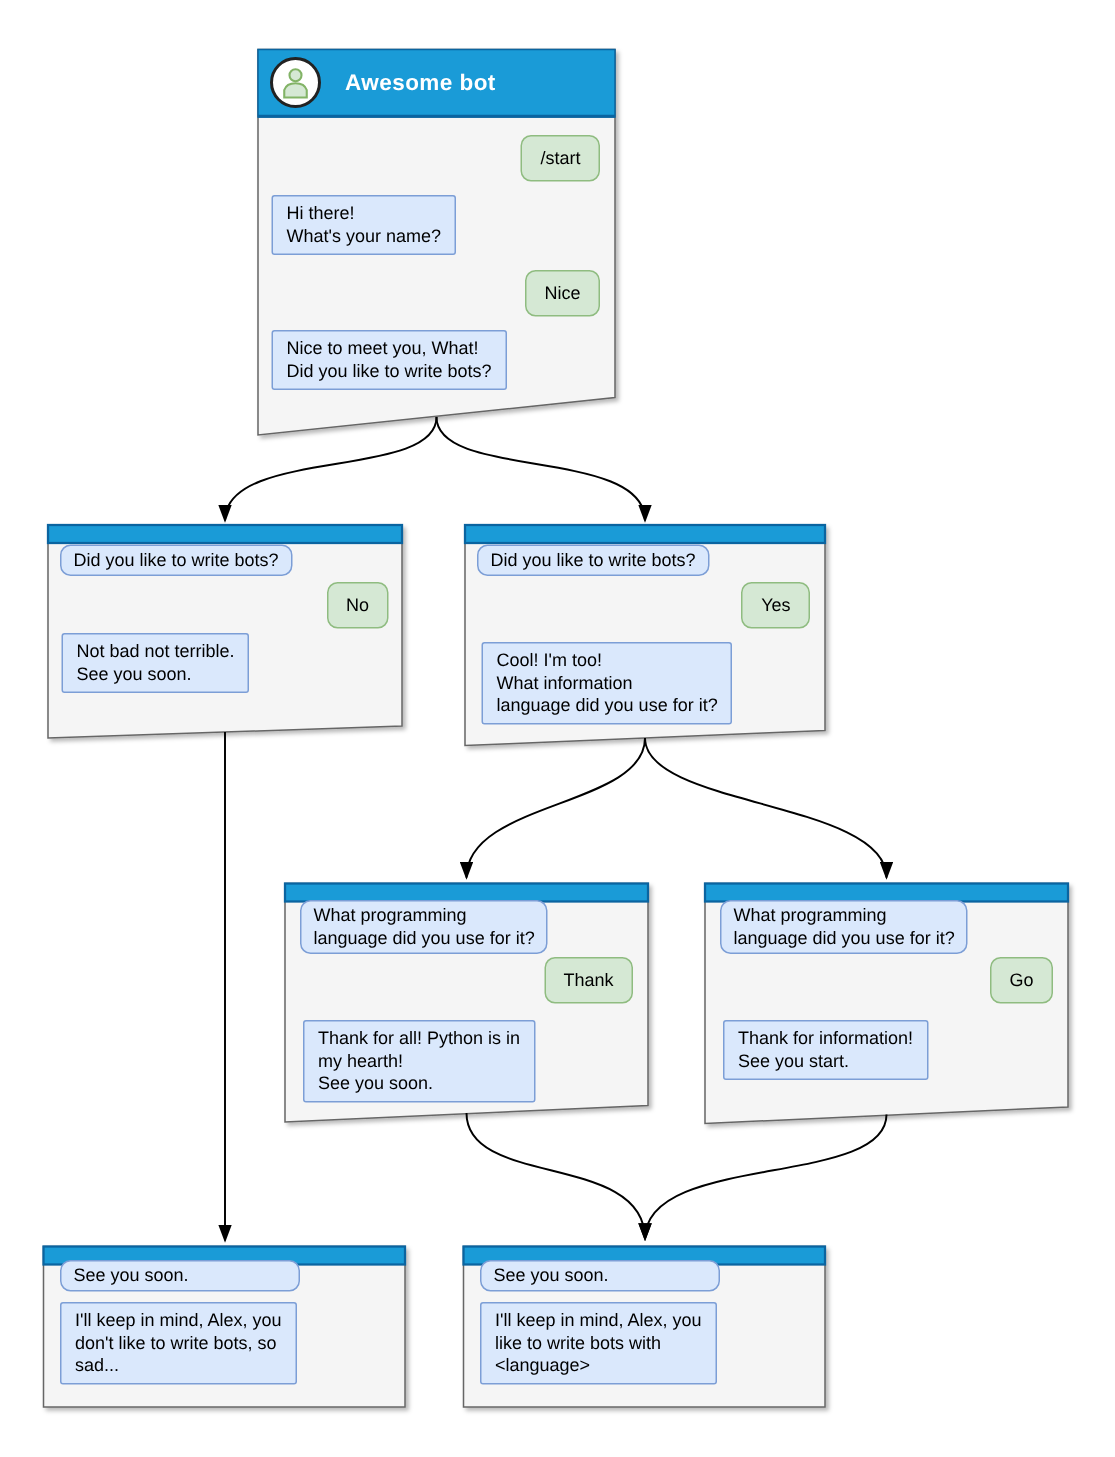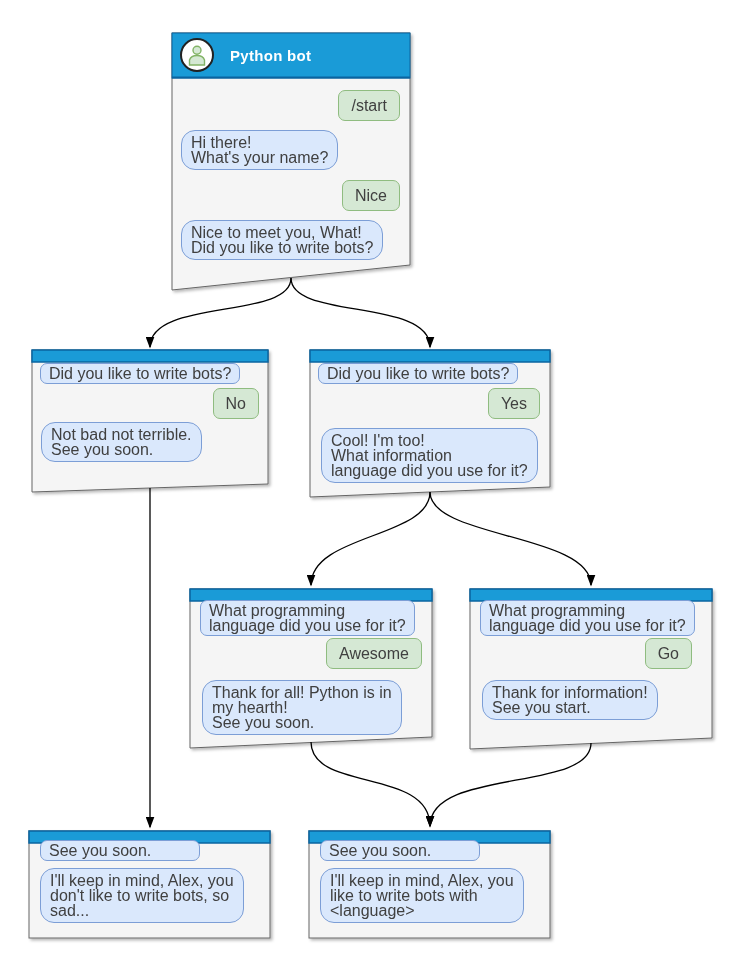--- a/index.html
+++ b/index.html
@@ -1,30 +1,30 @@
 <!DOCTYPE html>
 <html><head>
 <meta charset="utf-8">
 <style>
   html,body{margin:0;padding:0;background:#ffffff;font-family:"Liberation Sans",sans-serif;}
   #canvas{position:relative;width:743px;height:971px;background:#ffffff;overflow:hidden;}
   #shapes{position:absolute;left:0;top:0;z-index:0;}
   .node-content{position:absolute;z-index:1;}
   .bubble{
     position:absolute;
-    font-size:16px;
+    font-size:12px;
     line-height:15px;
-    color:#404040;
+    color:#000000;
     white-space:pre-line;
     box-sizing:border-box;
   }
   .bot{
     background:#dae8fc;
     border:1px solid #7c9ed6;
-    border-radius:14px;
+    border-radius:2px;
     padding:4px 9px;
   }
   .bot.qline{border-radius:7px;padding:2px 8px;}
   .user{
     background:#d5e8d4;
     border:1px solid #8fbc80;
     border-radius:7px;
     padding:7px 12px;
   }
   .wide{min-width:160px;}
@@ -100,21 +100,21 @@
     </g>
   </svg>
 
   <div class="node-content" style="left:172px;top:33px;width:238px;height:257px">
     <div class="avatar">
       <svg width="22" height="22" viewBox="0 0 22 22">
         <circle cx="11" cy="6.2" r="4" fill="#d5e8d4" stroke="#82b366" stroke-width="1.4"></circle>
         <path d="M3.5,21 L3.5,16 Q5,11.5 11,11.5 Q17,11.5 18.5,16 L18.5,21 z" fill="#d5e8d4" stroke="#82b366" stroke-width="1.4"></path>
       </svg>
     </div>
-    <div class="title">Python bot</div>
+    <div class="title">Awesome bot</div>
     <div class="bubble user" style="top:57px;right:10px">/start</div>
     <div class="bubble bot" style="top:97px;left:9px">Hi there!
 What's your name?</div>
     <div class="bubble user" style="top:147px;right:10px">Nice</div>
     <div class="bubble bot" style="top:187px;left:9px">Nice to meet you, What!
 Did you like to write bots?</div>
   </div>
 
   <div class="node-content" style="left:32px;top:350px;width:236px;height:142px">
     <div class="bubble bot qline" style="top:13px;left:8px">Did you like to write bots?</div>
@@ -127,30 +127,30 @@
     <div class="bubble bot qline" style="top:13px;left:8px">Did you like to write bots?</div>
     <div class="bubble user" style="top:38px;right:10px">Yes</div>
     <div class="bubble bot" style="top:78px;left:11px">Cool! I'm too!
 What information
 language did you use for it?</div>
   </div>
 
   <div class="node-content" style="left:190px;top:589px;width:242px;height:159px">
     <div class="bubble bot qline" style="top:11px;left:10px">What programming
 language did you use for it?</div>
-    <div class="bubble user" style="top:49px;right:10px">Awesome</div>
+    <div class="bubble user" style="top:49px;right:10px">Thank</div>
     <div class="bubble bot" style="top:91px;left:12px">Thank for all! Python is in
 my hearth!
 See you soon.</div>
   </div>
 
   <div class="node-content" style="left:470px;top:589px;width:242px;height:160px">
     <div class="bubble bot qline" style="top:11px;left:10px">What programming
 language did you use for it?</div>
-    <div class="bubble user" style="top:49px;right:20px">Go</div>
+    <div class="bubble user" style="top:49px;right:10px">Go</div>
     <div class="bubble bot" style="top:91px;left:12px">Thank for information!
 See you start.</div>
   </div>
 
   <div class="node-content" style="left:29px;top:831px;width:241px;height:107px">
     <div class="bubble bot qline wide" style="top:9px;left:11px">See you soon.</div>
     <div class="bubble bot" style="top:37px;left:11px">I'll keep in mind, Alex, you
 don't like to write bots, so
 sad...</div>
   </div>

